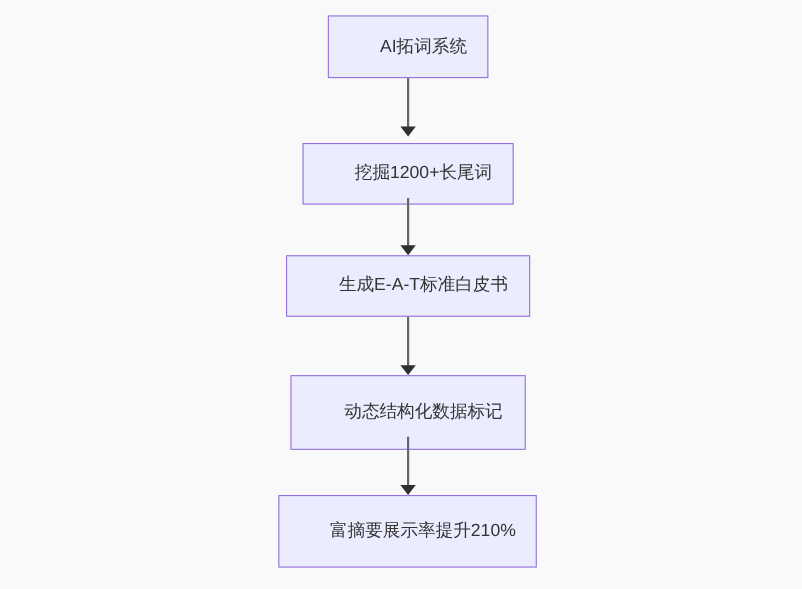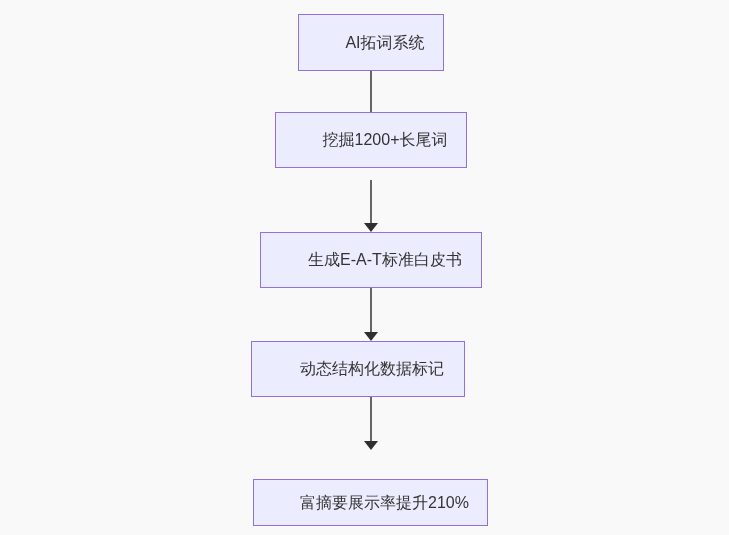--- a/index.html
+++ b/index.html
@@ -27,24 +27,24 @@
     font-size: 16px;
     display: flex;
     align-items: center;
     justify-content: center;
     text-align: center;
     line-height: 1.2;
     white-space: nowrap;
     padding-left: 28px;
   }
   .node.n1 { left: 298px; top: 14px;  width: 146px; height: 57px; }
-  .node.n2 { left: 275px; top: 112px; width: 192px; height: 56px; text-align: right; }
+  .node.n2 { left: 275px; top: 130px; width: 192px; height: 56px; text-align: right; }
   .node.n3 { left: 260px; top: 232px; width: 222px; height: 56px; align-items: center; }
-  .node.n4 { left: 251px; top: 341px; width: 214px; height: 56px; }
-  .node.n5 { left: 253px; top: 450px; width: 235px; height: 47px; margin-top: 29px; }
+  .node.n4 { left: 264px; top: 341px; width: 214px; height: 68px; }
+  .node.n5 { left: 253px; top: 450px; width: 235px; height: 66px; }
 
   .arrow {
     position: absolute;
     left: 364px;
     width: 14px;
   }
   .arrow.a1 { top: 71px;  height: 53px; }
   .arrow.a2 { top: 180px; height: 52px; }
   .arrow.a3 { top: 288px; height: 53px; }
   .arrow.a4 { top: 397px; height: 53px; }

